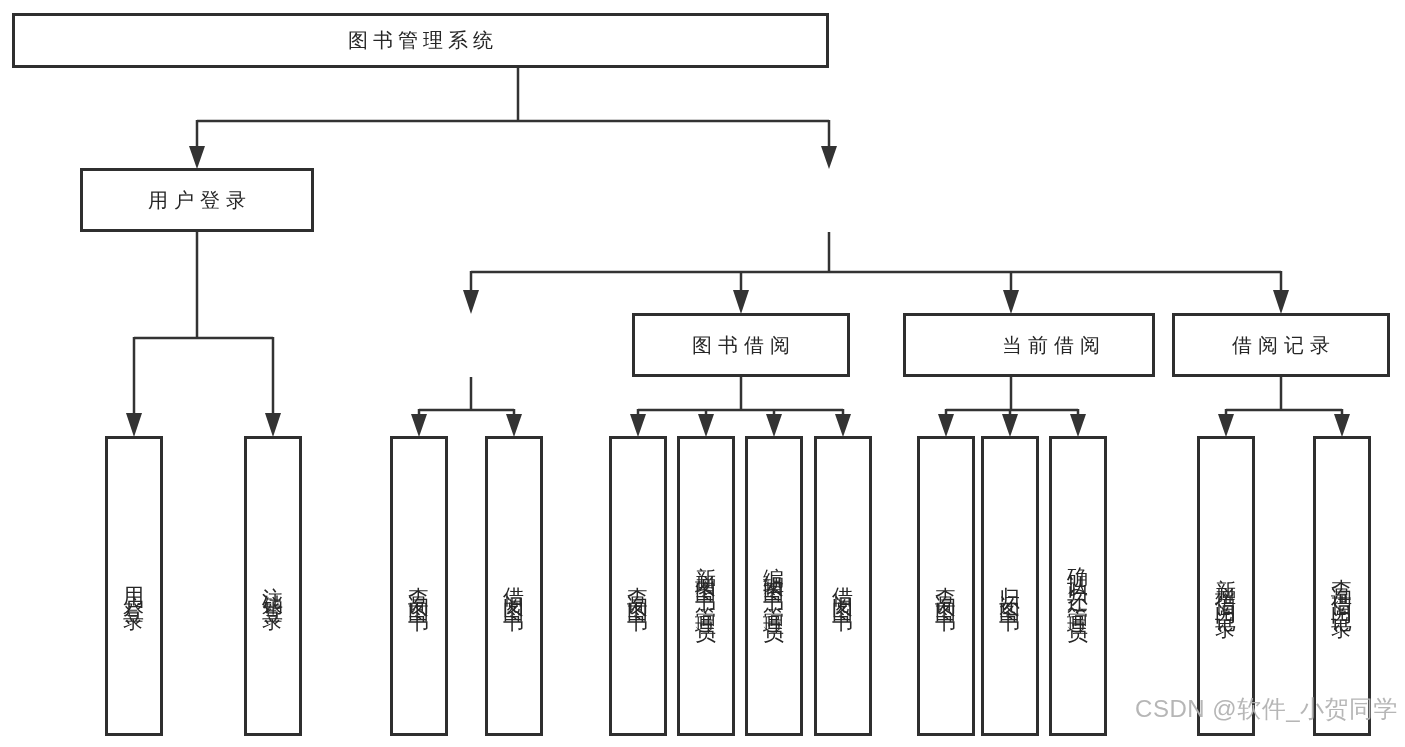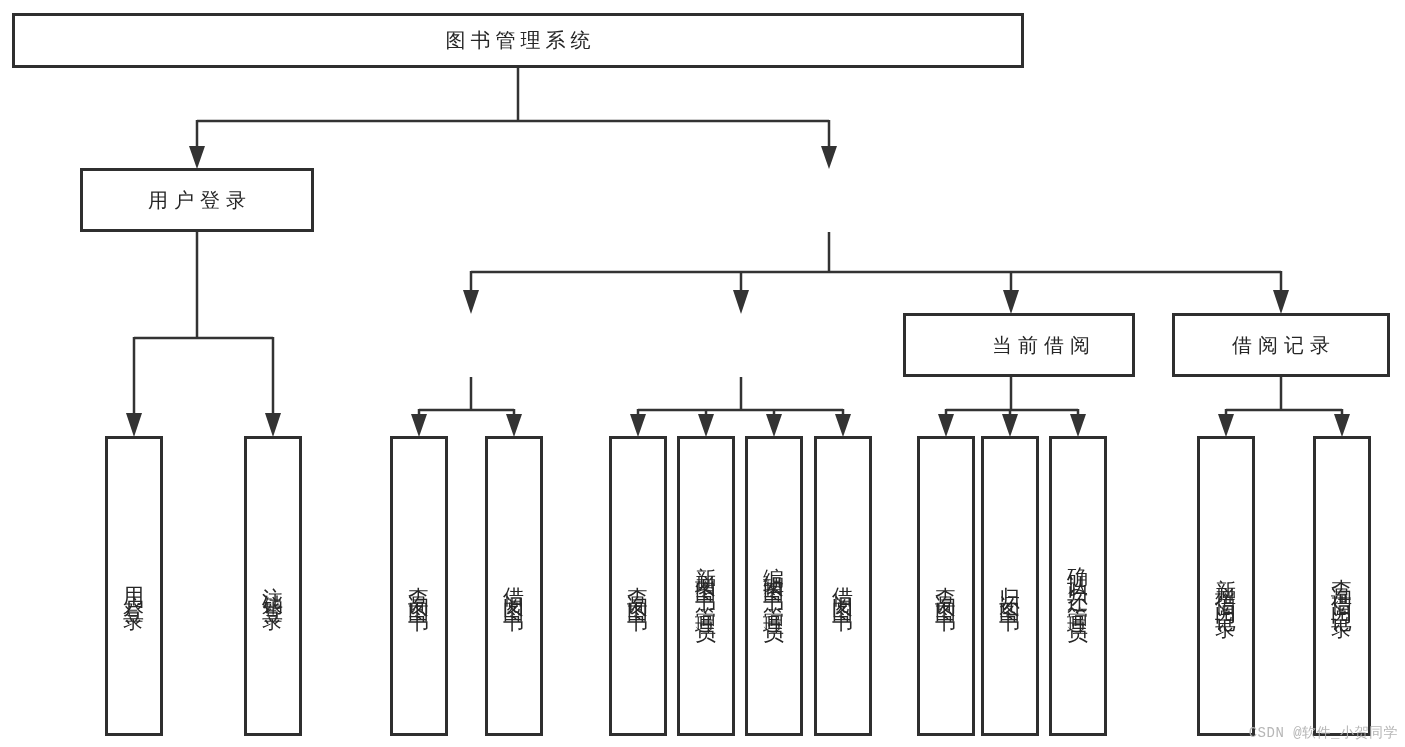--- a/index.html
+++ b/index.html
@@ -55,27 +55,26 @@
   .node.v span {
     writing-mode: vertical-rl;
     text-orientation: mixed;
     font-size: 21px;
     letter-spacing: 8px;
     line-height: 1;
   }
   .watermark {
     position: absolute;
     right: 7px;
-    bottom: 5px;
-    font-size: 14px;
+    bottom: 22px;
+    font-size: 24px;
     letter-spacing: 0.5px;
     color: rgba(178, 178, 178, 0.95);
     white-space: nowrap;
     z-index: 5;
-    font-family: Liberation Mono, monospace;
   }
 </style>
 </head>
 <body>
 
 <div class="canvas">
 
   <svg class="connectors" viewBox="0 0 1405 747" xmlns="http://www.w3.org/2000/svg">
 
     <g>
@@ -145,29 +144,32 @@
     <g>
       <line x1="1281" y1="377" x2="1281" y2="410"></line>
       <line x1="1226" y1="410" x2="1342" y2="410"></line>
       <line x1="1226" y1="409" x2="1226" y2="415"></line>
       <polygon points="1218,414 1234,414 1226,437"></polygon>
       <line x1="1342" y1="409" x2="1342" y2="415"></line>
       <polygon points="1334,414 1350,414 1342,437"></polygon>
     </g>
   </svg>
 
-  <div class="node h root" style="left:12px; top:13px; width:1012px; height:55px;">
+  <div class="node h root" style="left:12px; top:13px; width:817px; height:55px;">
     <span>图书管理系统</span>
   </div>
 
   <div class="node h" style="left:80px; top:168px; width:234px; height:64px;">
     <span>用户登录</span>
   </div>
 
-  <div class="node h" style="left:903px; top:313px; width:232px; height:64px;padding-left:44px;">
+  <div class="node h" style="left:632px; top:313px; width:218px; height:64px;">
+    <span>图书借阅</span>
+  </div>
+  <div class="node h" style="left:903px; top:313px; width:252px; height:64px;padding-left:44px;">
     <span>当前借阅</span>
   </div>
   <div class="node h" style="left:1172px; top:313px; width:218px; height:64px;">
     <span>借阅记录</span>
   </div>
 
   <div class="node v" style="left:105px; top:436px; width:58px; height:300px;">
     <span>用户登录</span>
   </div>
   <div class="node v" style="left:244px; top:436px; width:58px; height:300px;">

